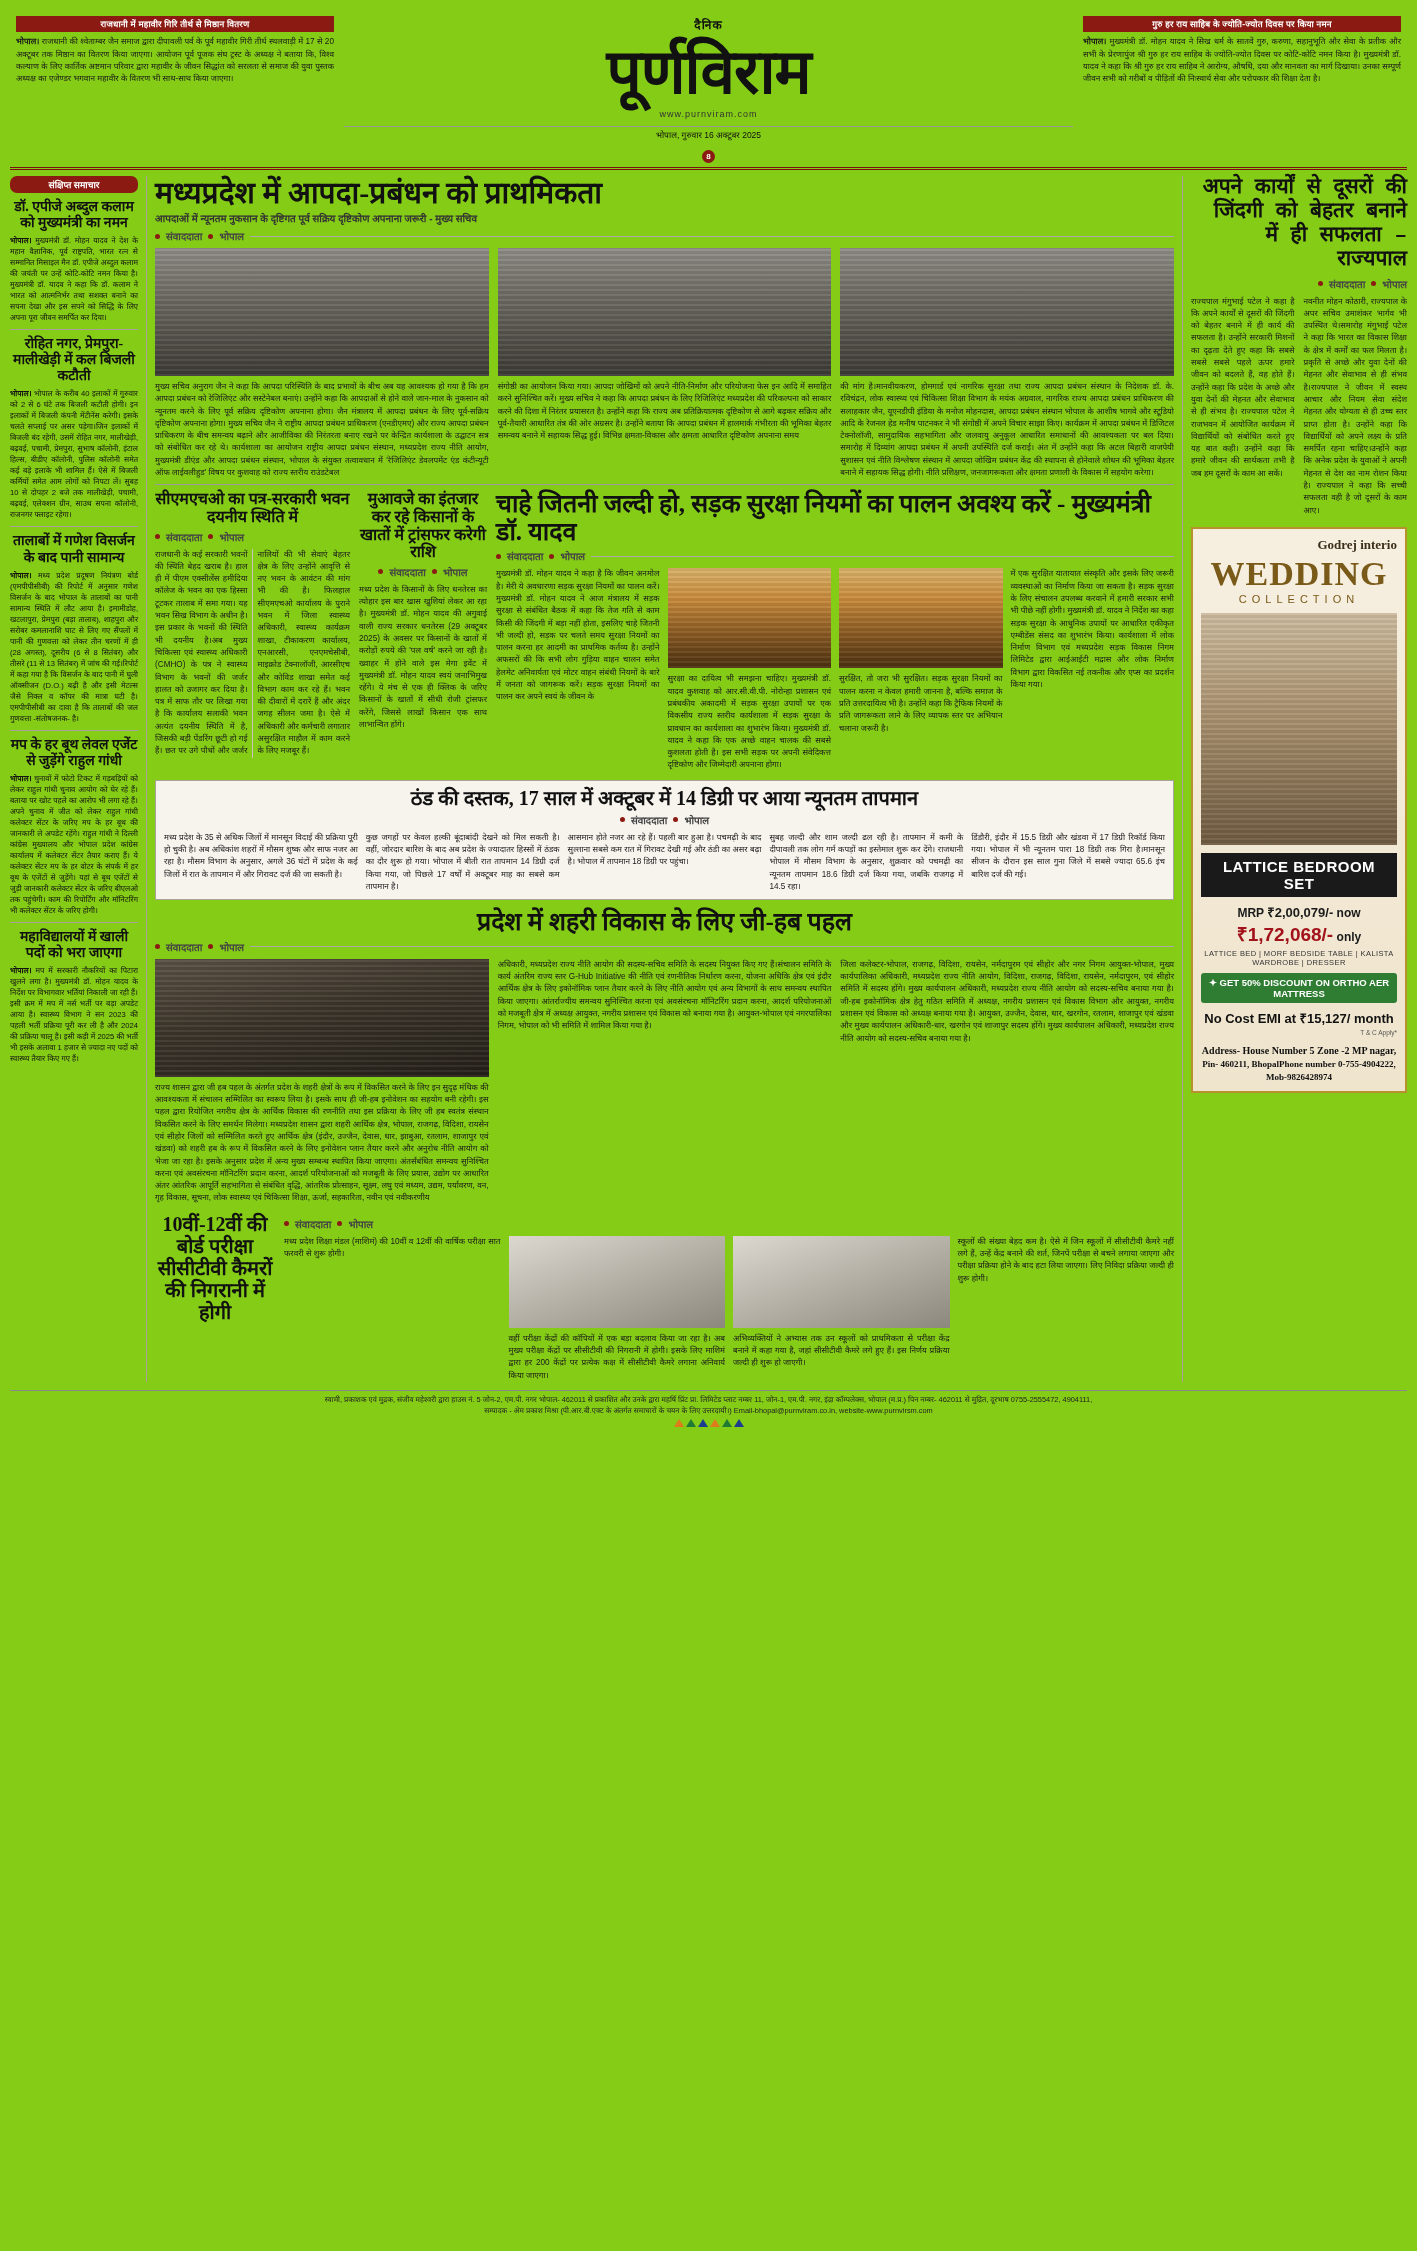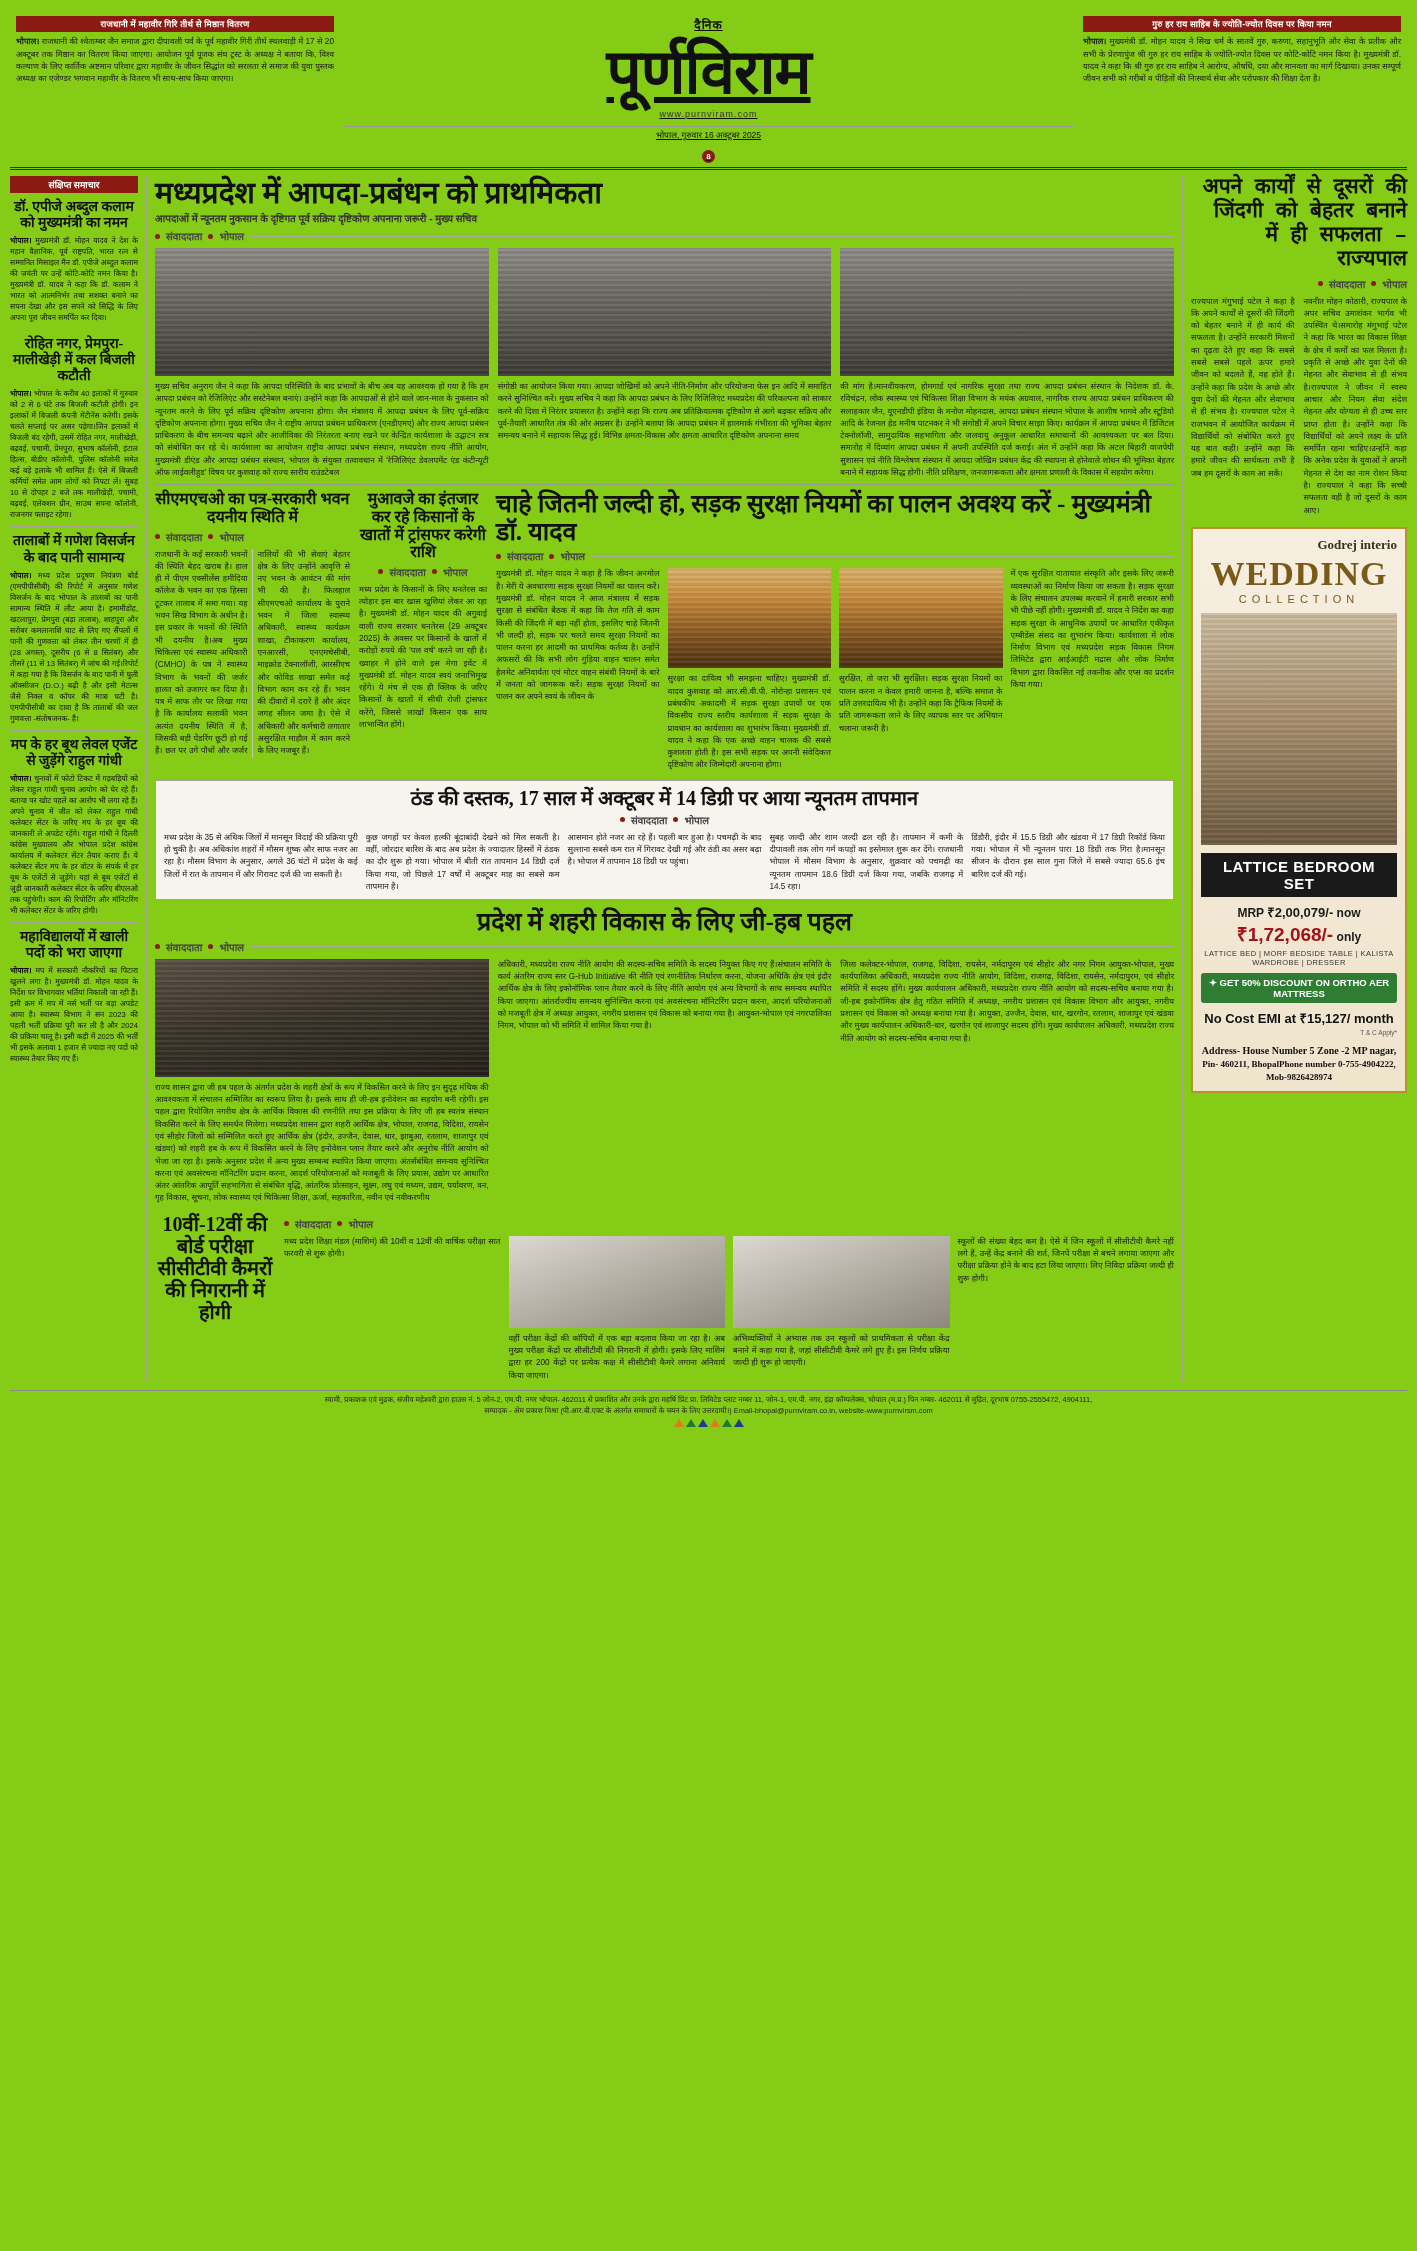--- a/index.html
+++ b/index.html
@@ -39,21 +39,20 @@
     font-weight: bold;
     text-align: center;
     padding: 2px 3px;
     margin-bottom: 4px;
     letter-spacing: .2px;
   }
   .mast-center {
     flex: 1;
     text-align: center;
     padding: 0 4px;
-    text-decoration: underline;
   }
   .logo {
     font-family: "Liberation Serif", serif;
     font-size: 62px;
     font-weight: bold;
     letter-spacing: -1px;
     line-height: 1;
     color: #111;
     margin-top: 10px;
   }
@@ -130,20 +129,21 @@
     gap: 8px;
     margin-top: 6px;
   }
   .vdiv { border-left: 1px solid #a8a29a; }
 
   
   .rail-title {
     background: #8b1a12; color: #fff; font-weight: bold;
     font-size: 9px; text-align: center; padding: 2px;
     margin-bottom: 4px;
+    border-radius: 7px;
   }
   .rail-hl {
     font-family: "Liberation Serif", serif;
     font-weight: bold; font-size: 14px; line-height: 1.15;
     text-align: center; margin: 6px 0 4px 0;
   }
   .rail-text { font-size: 7.6px; line-height: 1.45; text-align: justify; }
   .rail-sep { border-top: 1px solid #a8a29a; margin: 6px 0; }
 
   

